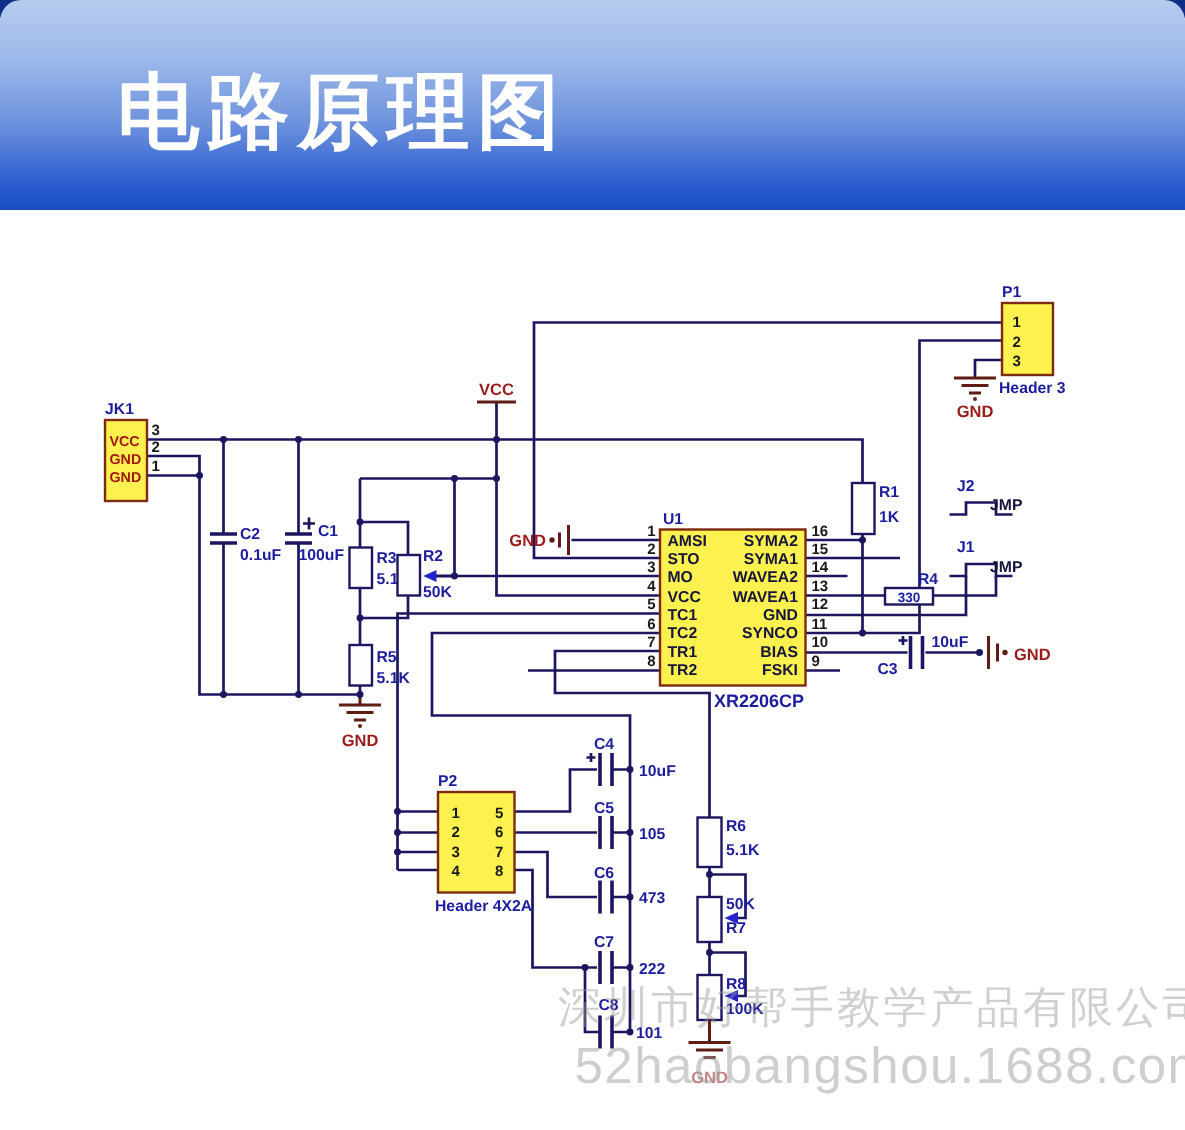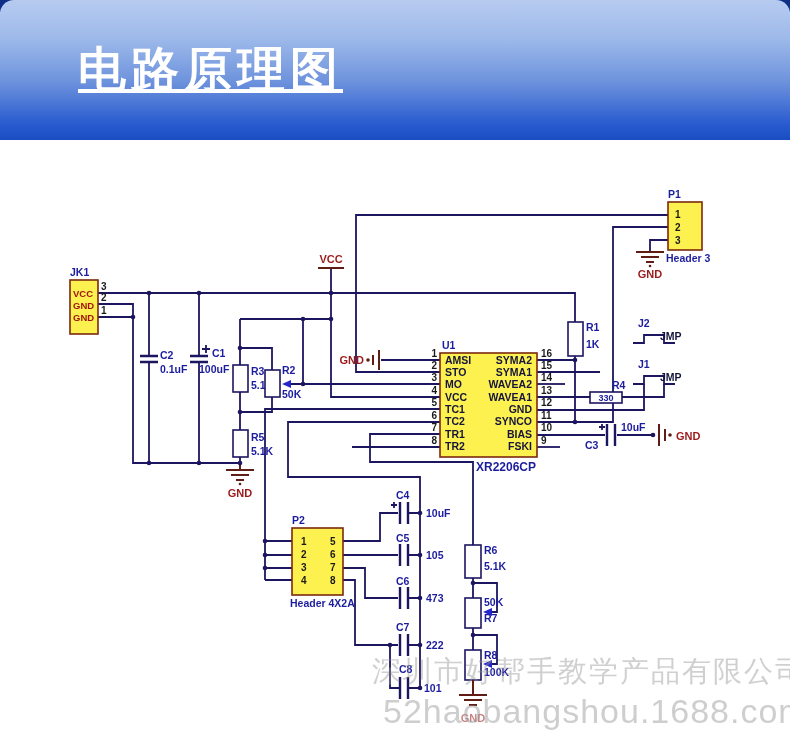--- a/index.html
+++ b/index.html
@@ -9,22 +9,22 @@
   }
   .corner{position:absolute;top:0;width:14px;height:12px;background:#0d2f86;z-index:0;}
   .corner.left{left:0;}
   .corner.right{right:0;}
   .banner{
     position:absolute;top:0;left:0;width:790px;height:140px;z-index:1;
     background:linear-gradient(180deg,#b7cbf0 0%,#9db9ea 28%,#6e93dd 58%,#2a5cd0 88%,#1a4dc2 100%);
     border-radius:14px 14px 0 0;
   }
   .banner-title{
-    position:absolute;left:78px;top:44px;color:#ffffff;font-size:48px;
-    font-weight:bold;letter-spacing:5px;line-height:1.1;text-decoration:underline;
+    position:absolute;left:78px;top:44px;color:#ffffff;font-size:55px;
+    font-weight:bold;letter-spacing:5px;line-height:1.1;
   }
   svg{position:absolute;left:0;top:0;z-index:2;}
   .wm{position:absolute;z-index:3;color:rgba(150,150,150,0.45);pointer-events:none;white-space:nowrap;}
   .wm1{left:372px;top:652px;font-size:29px;letter-spacing:2px;}
   .wm2{left:383px;top:692px;font-size:34px;letter-spacing:1px;color:rgba(158,158,158,0.5);}
 
   
   .w{stroke:#1c1660;stroke-width:1.8;fill:none;}
   .plate{stroke:#1c1660;stroke-width:2.4;fill:none;}
   .gndsym{stroke:#5f1d15;stroke-width:2;fill:none;}

